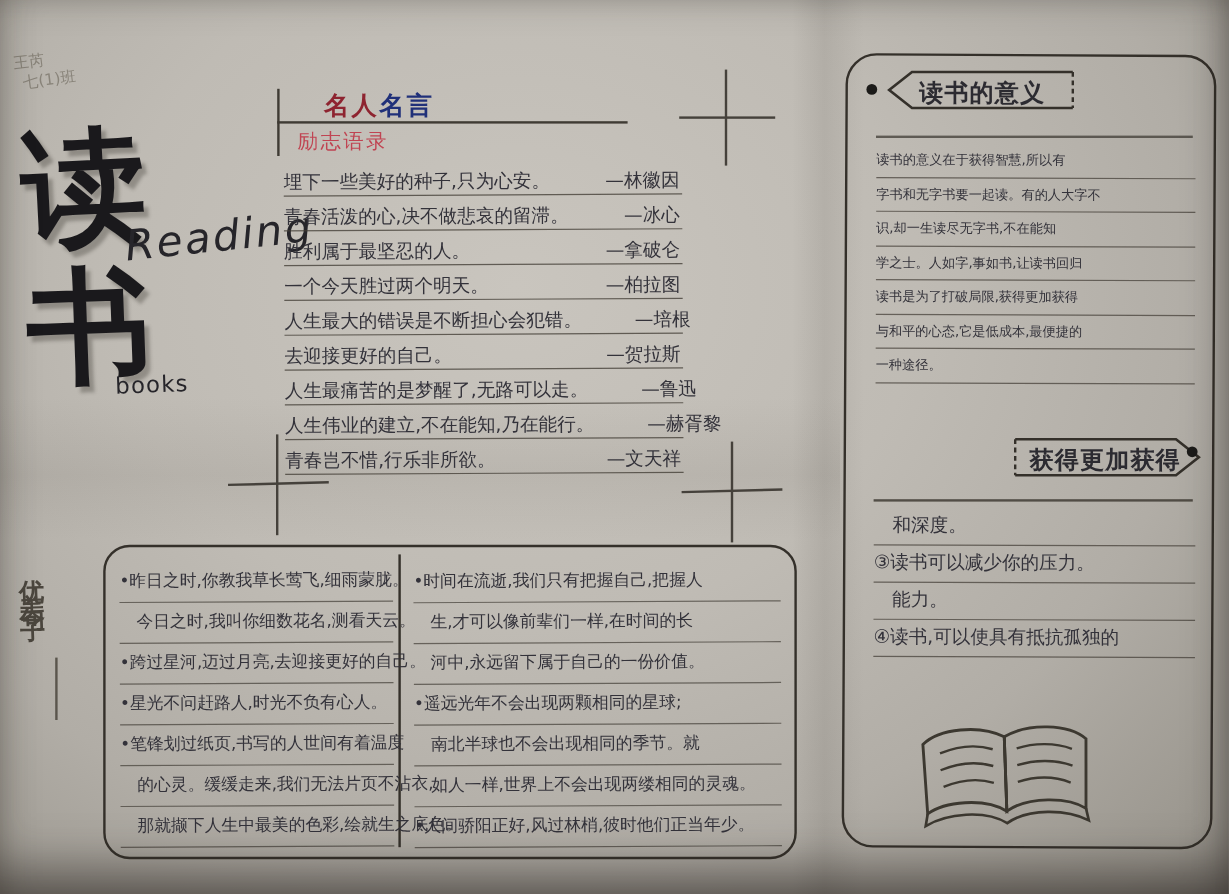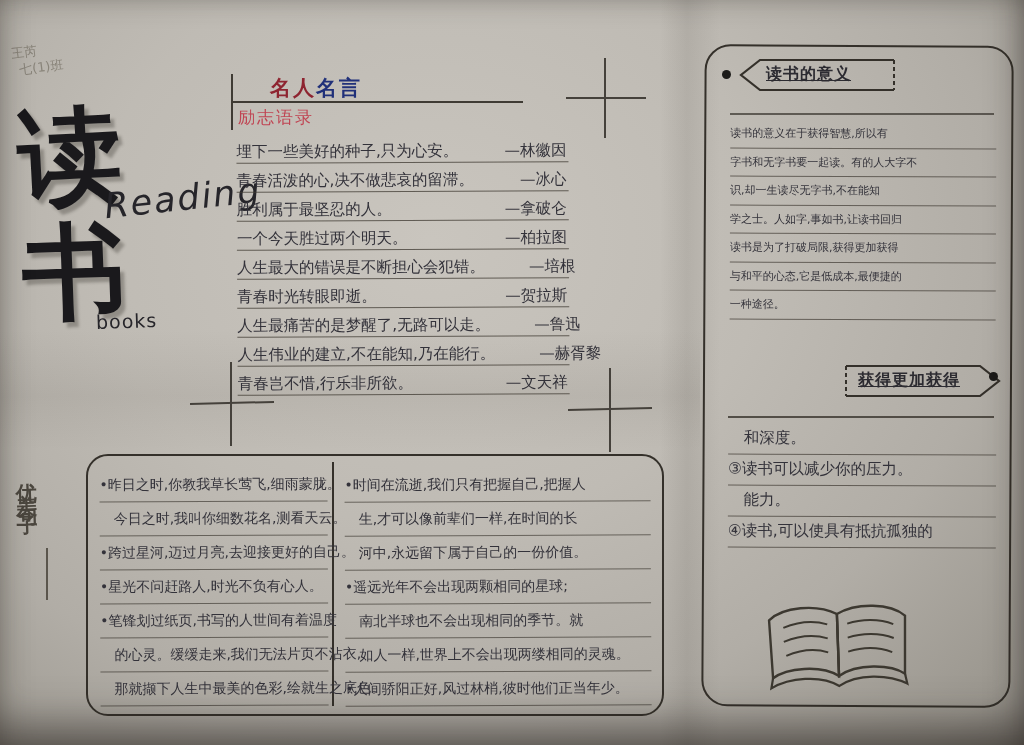--- a/index.html
+++ b/index.html
@@ -39,21 +39,21 @@
   .quote-row{display:flex;justify-content:space-between;align-items:flex-end;
     height:28px;border-bottom:1.6px solid rgba(66,61,54,0.78);
     font-size:15.5px;white-space:nowrap;}
   .quote-row .q-author{padding-right:2px;margin-left:44px;}
 
   
   .cross-h,.cross-v{background:#45413b;}
 
   
   .panel{border:2.6px solid #34302a;border-radius:26px;}
-  .pennant-text{font-size:16px;font-weight:bold;letter-spacing:1px;color:#2c2b31;text-decoration:underline;}
+  .pennant-text{font-size:20px;font-weight:bold;letter-spacing:1px;color:#2c2b31;}
   .para-line{height:27.5px;border-bottom:1.6px solid rgba(66,61,54,0.72);
     font-size:11px;white-space:nowrap;overflow:visible;line-height:27px;}
   .list-line{height:30px;border-bottom:1.6px solid rgba(66,61,54,0.72);
     font-size:15.5px;white-space:nowrap;line-height:29px;}
   .dot{width:9px;height:9px;border-radius:50%;background:#1c1b19;}
 
   
   .bbox{border:2.6px solid #34302a;border-radius:22px;}
   .divider{background:#34302a;}
   .v-label{writing-mode:vertical-rl;font-size:21px;letter-spacing:11px;color:#4c473f;
@@ -90,21 +90,21 @@
 <div>
   <div class="abs cross-h" style="left:568px;top:408px;width:84px;height:2px;transform:rotate(-1.5deg);"></div>
   <div class="abs cross-v" style="left:609px;top:368px;width:2px;height:84px;"></div>
 </div>
 
 <div class="abs" style="left:231px;top:74px;width:2px;height:56px;background:#3f3b34;"></div>
 <div class="abs q-head" style="left:240px;top:74px;">
   <span style="color:#8e2430;">名人</span><span style="color:#203079;">名言</span>
 </div>
 <div class="abs rule" style="left:231px;top:101px;width:292px;height:2px;"></div>
-<div class="abs q-sub" style="left:238px;top:106px;color:#c04452;">励志语录</div>
+<div class="abs q-sub" style="left:248px;top:106px;color:#c04452;">励志语录</div>
 
 <div class="abs ink" style="left:237px;top:134px;width:332px;transform:rotate(-0.3deg);">
   <div class="quote-row">
       <span>埋下一些美好的种子,只为心安。</span>
       <span class="q-author">—林徽因</span>
     </div>
   <div class="quote-row">
       <span>青春活泼的心,决不做悲哀的留滞。</span>
       <span class="q-author">—冰心</span>
     </div>
@@ -114,21 +114,21 @@
     </div>
   <div class="quote-row">
       <span>一个今天胜过两个明天。</span>
       <span class="q-author">—柏拉图</span>
     </div>
   <div class="quote-row">
       <span>人生最大的错误是不断担心会犯错。</span>
       <span class="q-author">—培根</span>
     </div>
   <div class="quote-row">
-      <span>青春时光转眼即逝。</span>
+      <span>去迎接更好的自己。</span>
       <span class="q-author">—贺拉斯</span>
     </div>
   <div class="quote-row">
       <span>人生最痛苦的是梦醒了,无路可以走。</span>
       <span class="q-author">—鲁迅</span>
     </div>
   <div class="quote-row">
       <span>人生伟业的建立,不在能知,乃在能行。</span>
       <span class="q-author">—赫胥黎</span>
     </div>

